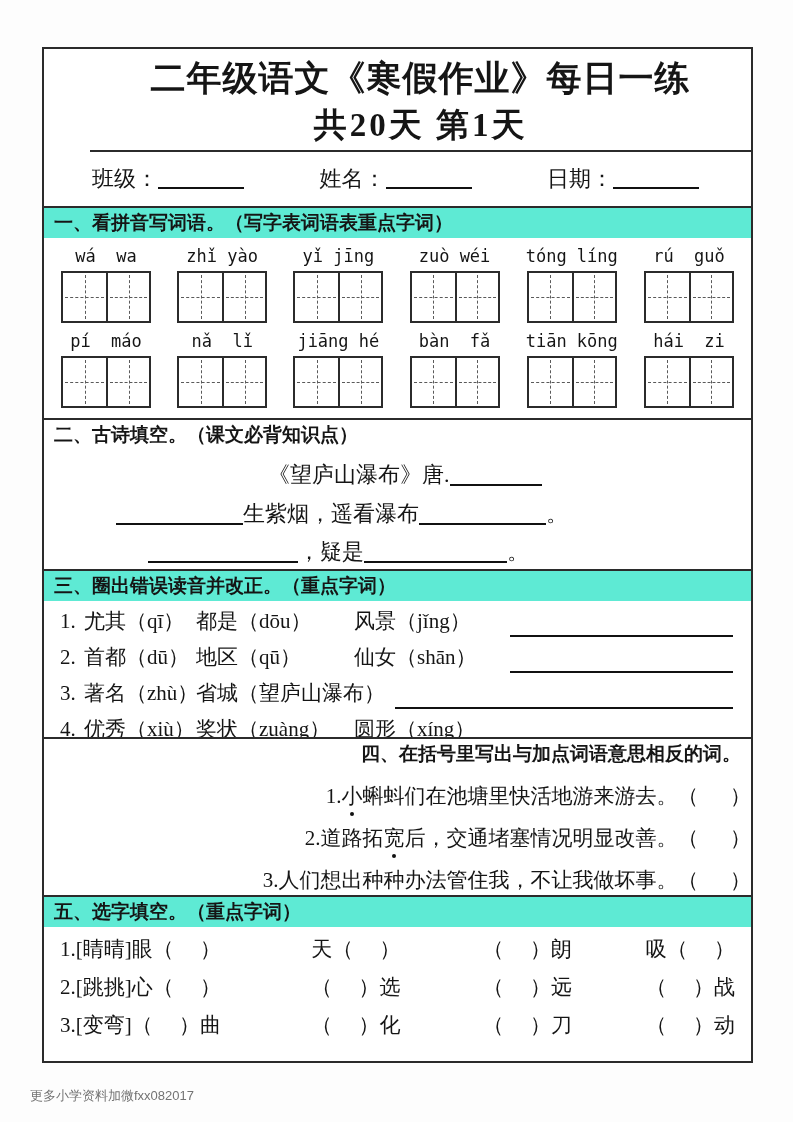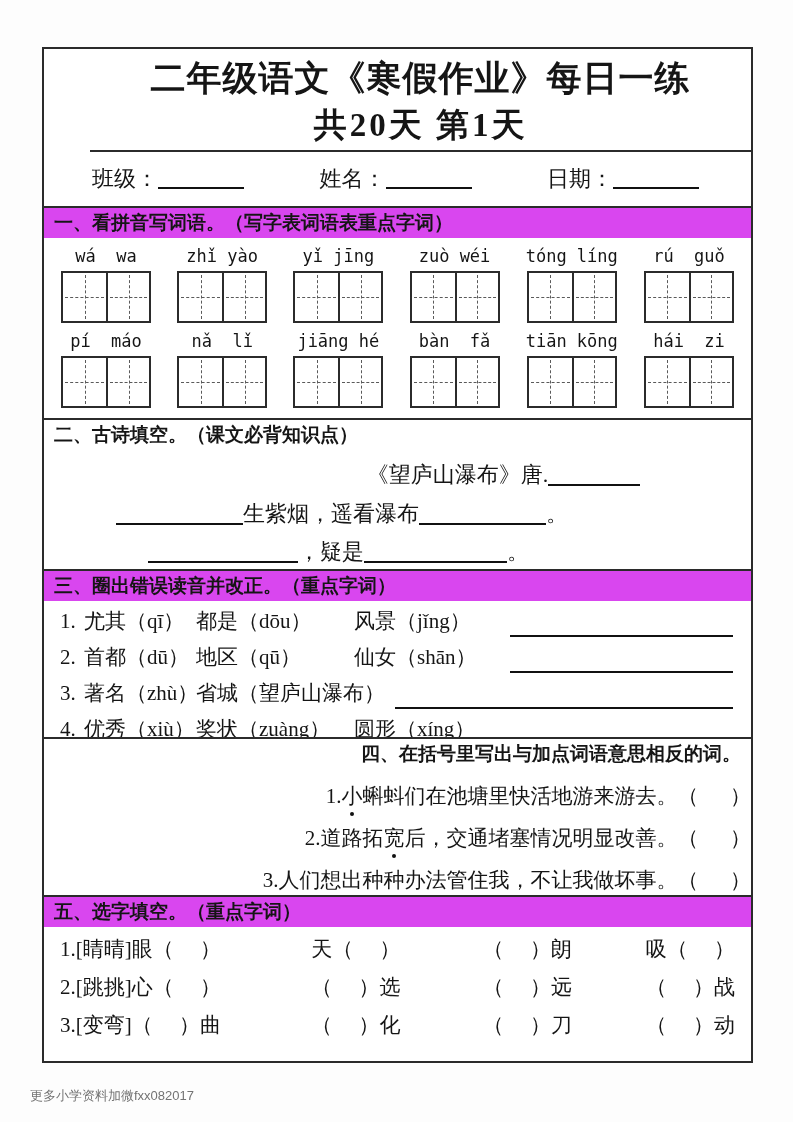--- a/index.html
+++ b/index.html
@@ -27,35 +27,35 @@
   }
   .blank { display: inline-block; border-bottom: 2px solid #111; height: 22px; vertical-align: -3px; }
   .info-row .blank { width: 86px; }
   
   .sec { border-top: 2px solid #2b2b2b; overflow: hidden; }
   .sec-h {
     font-family: "Liberation Sans", "DejaVu Sans", sans-serif;
     font-weight: bold; font-size: 19px; line-height: 23px;
     padding: 3px 10px 4px;
   }
-  .sec-h.blue { background: #d946ef; }
+  .sec-h.blue { background: #5eead4; }
   #sec1 { height: 212px; } #sec2 { height: 151px; } #sec3 { height: 168px; }
   #sec4 { height: 158px; text-align: right; } #sec5 { height: 151px; }
   
   .prow { display: flex; justify-content: space-between; padding: 7px 17px 0; }
   .pgroup { display: flex; flex-direction: column; align-items: center; }
   .pinyin { font-family: "DejaVu Sans Mono", monospace; font-size: 17px; line-height: 23px; white-space: pre; }
   .tzg { display: flex; border: 2px solid #2b2b2b; margin-top: 3px; background: #fff; }
   .tcell { width: 43px; height: 48px; position: relative; }
   .tcell + .tcell { border-left: 2px solid #2b2b2b; }
   .tcell::before { content: ""; position: absolute; left: 50%; top: 2px; bottom: 2px; border-left: 1px dashed #5a5a5a; }
   .tcell::after  { content: ""; position: absolute; top: 50%; left: 2px; right: 2px; border-top: 1px dashed #5a5a5a; }
   
   .s2-line { font-size: 22px; line-height: 30px; white-space: pre; }
-  .s2-l1 { margin: 10px 12px 0 224px; text-align: center; }
+  .s2-l1 { margin: 10px 12px 0 224px; }
   .s2-l2 { margin: 9px 0 0 72px; }
   .s2-l3 { margin: 8px 0 0 104px; }
   .s2-line .blank { height: 26px; vertical-align: -4px; }
   .bw90  { width: 92px; }  .bw127 { width: 127px; }
   .bw150 { width: 150px; } .bw143 { width: 143px; }
   
   .s3row { display: flex; align-items: flex-end; font-size: 21px; line-height: 31px; margin: 5px 18px 0 16px; white-space: pre; }
   .s3num { width: 24px; }
   .s3c1 { width: 112px; } .s3c2 { width: 158px; } .s3c3 { min-width: 146px; }
   .s3blank { flex: 1; border-bottom: 2px solid #111; height: 26px; margin-left: 10px; }

